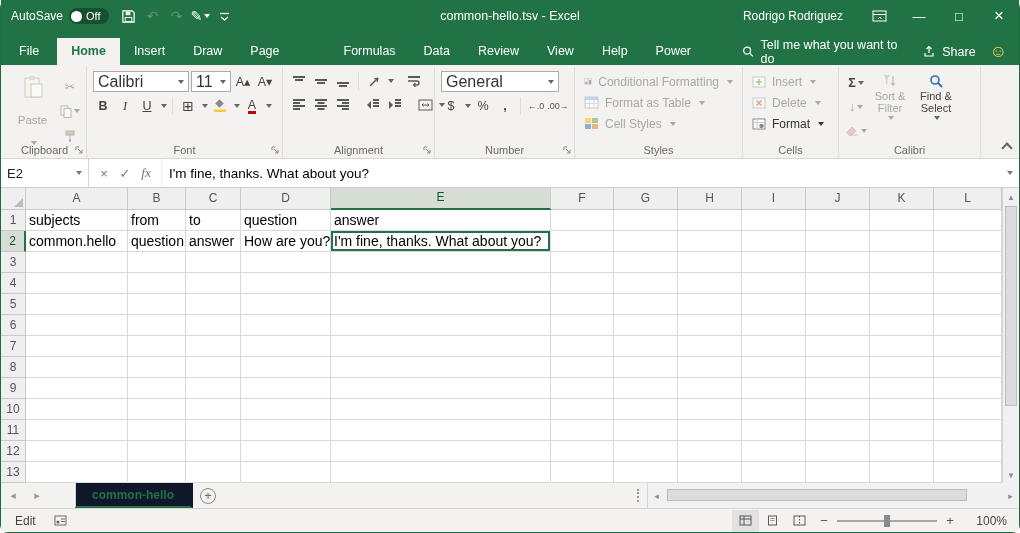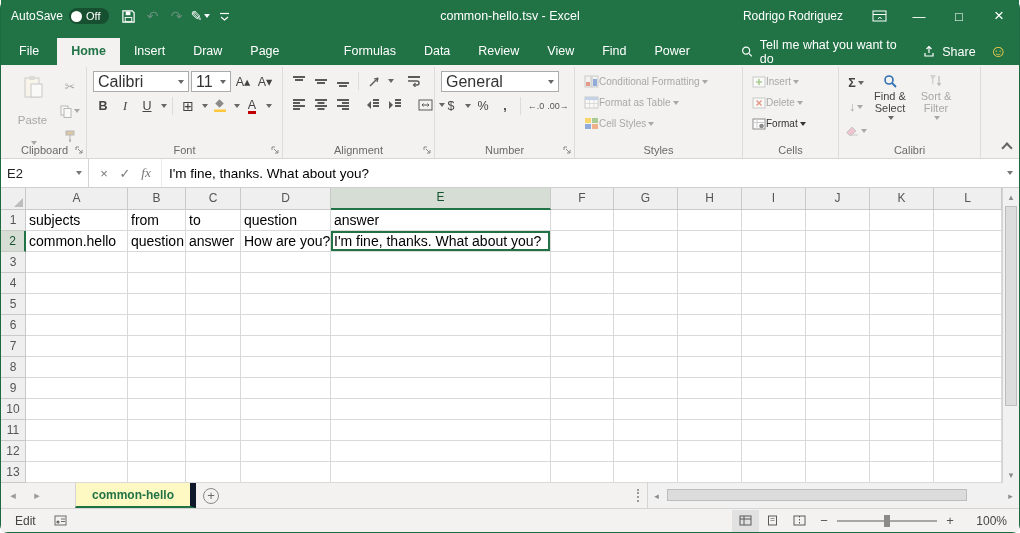--- a/index.html
+++ b/index.html
@@ -42,21 +42,21 @@
   .dim{color:#a8a8a8 !important;}
   .dim svg{opacity:.55;}
   .rselect{background:#fff;border:1px solid #ababab;height:21px;display:flex;align-items:center;justify-content:space-between;font-size:16px;padding:0 4px;color:#333;}
   .w-cal{width:96px;}.w-sz{width:40px;}.w-gen{width:118px;}
   .bold{font-weight:bold;}
   .ital{font-style:italic;font-family:"Liberation Serif",serif;}
   .undl{text-decoration:underline;}
   .fc-a{border-bottom:3px solid #c00000;line-height:12px;font-size:12.5px;}
   .vsep{width:1px;height:18px;background:#dcdcdc;margin:0 3px;}
   .decico{font-size:9px;letter-spacing:0;color:#555;}
-  .srow{display:flex;align-items:center;height:21px;font-size:10px;padding:0 3px;white-space:nowrap;}
+  .srow{display:flex;align-items:center;gap:6px;height:21px;font-size:12px;padding:0 3px;white-space:nowrap;}
   .ebig{width:46px;display:flex;flex-direction:column;align-items:center;font-size:11px;line-height:12px;text-align:center;padding-top:3px;gap:2px;}
   .ebig .lbl{width:40px;}
   .collapse-ribbon{position:absolute;right:8px;bottom:6px;width:8px;height:8px;border-left:2px solid #666;border-top:2px solid #666;transform:rotate(45deg);}
 
   
   .fbar{height:29px;background:#fff;border-bottom:1px solid #cfcfcf;display:flex;align-items:stretch;font-size:13px;flex:none;}
   .namebox{width:88px;border-right:1px solid #d4d4d4;display:flex;align-items:center;justify-content:space-between;padding:0 6px;color:#222;}
   .ficons{display:flex;align-items:center;gap:3px;padding:0 6px;border-right:1px solid #ececec;color:#777;}
   .fbtn{min-width:18px;height:22px;display:inline-flex;align-items:center;justify-content:center;}
   .fx{font-style:italic;font-family:"Liberation Serif",serif;font-size:13.5px;}
@@ -77,21 +77,21 @@
   .cell{flex:none;border-right:1px solid #d9d9d9;border-bottom:1px solid #d9d9d9;font-size:14px;line-height:20px;padding:0 3px;white-space:nowrap;overflow:hidden;color:#000;}
   .cell.active{box-shadow:inset 0 0 0 2px #217346;position:relative;z-index:2;overflow:visible;background:#fff;}
   .vscroll{width:17px;flex:none;background:#f1f1f1;border-left:1px solid #d4d4d4;display:flex;flex-direction:column;align-items:center;}
   .scrbtn{height:17px;width:17px;display:flex;align-items:center;justify-content:center;color:#8a8a8a;font-size:9px;flex:none;}
   .vtrack{flex:1;width:17px;}
   .vthumb{margin:1px 2px;width:12px;height:200px;background:#dcdcdc;border:1px solid #bdbdbd;}
 
   
   .sheetbar{height:25px;background:#f3f2f1;display:flex;align-items:stretch;font-size:12px;color:#555;flex:none;}
   .navarr{width:24px;display:flex;align-items:center;justify-content:center;color:#9a9a9a;font-size:11px;}
-  .sheettab{background:#fef9c3;border-left:1px solid #d4d4d4;border-right:6px solid #0f172a;border-bottom:2px solid #217346;color:#217346;font-weight:bold;display:flex;align-items:center;padding:0 16px;margin-left:26px;}
+  .sheettab{background:#0f172a;border-left:1px solid #d4d4d4;border-right:3px solid #0f172a;border-bottom:2px solid #217346;color:#217346;font-weight:bold;display:flex;align-items:center;padding:0 16px;margin-left:26px;}
   .addsheet{width:30px;display:flex;align-items:center;justify-content:center;}
   .addsheet span{width:16px;height:16px;border:1px solid #8a8a8a;border-radius:50%;line-height:14px;text-align:center;color:#6a6a6a;font-size:13px;}
   .splitdots{align-self:center;height:13px;border-left:2px dotted #9a9a9a;margin:0 8px 0 auto;}
   .hscroll{display:flex;align-items:center;width:372px;background:#f1f1f1;border-left:1px solid #d4d4d4;}
   .htrack{flex:1;height:17px;padding:2px;}
   .hthumb{height:12px;background:#dcdcdc;border:1px solid #bdbdbd;width:300px;}
 
   
   .statusbar{height:24px;background:#f3f2f1;border-top:1px solid #d4d4d4;display:flex;align-items:center;font-size:12px;color:#444;flex:none;}
   .mode{margin-left:14px;}
@@ -158,21 +158,21 @@
   <div class="tabbar">
     <div class="tab file">File</div>
     <div class="tab active">Home</div>
     <div class="tab">Insert</div>
     <div class="tab">Draw</div>
     <div class="tab">Page Layout</div>
     <div class="tab">Formulas</div>
     <div class="tab">Data</div>
     <div class="tab">Review</div>
     <div class="tab">View</div>
-    <div class="tab">Find</div>
+    <div class="tab">Help</div>
     <div class="tab">Power Pivot</div>
     <div class="tellme">
       <svg width="13" height="13" viewBox="0 0 13 13">
           <circle cx="5.5" cy="5.5" r="3.8" fill="none" stroke="#fff" stroke-width="1.3"></circle>
           <path d="M8.5 8.5l3.2 3.2" stroke="#fff" stroke-width="1.3"></path>
         </svg>
       <span>Tell me what you want to do</span>
     </div>
     <div class="sharebox">
       <svg width="13" height="13" viewBox="0 0 13 13">
@@ -459,35 +459,35 @@
               <span class="dd"></span>
             </span>
           <span class="sbtn dim">
             <svg width="14" height="11" viewBox="0 0 14 11">
                 <path d="M4 9L1.5 6.5 7 1l4 4-4.5 4.5z" fill="#e8a0b4" stroke="#a8a8a8"></path>
                 <path d="M4 9h9" stroke="#a8a8a8"></path>
               </svg>
             <span class="dd"></span>
           </span>
         </div>
+        <div class="ebig dim">
+          <svg width="16" height="14" viewBox="0 0 16 14">
+              <path d="M2 1h6L5.5 5v6L4 9.5V5z" fill="#b8b8b8"></path>
+              <path d="M11 2v9M9.3 9l1.7 2.2L12.7 9" fill="none" stroke="#8a8a8a" stroke-width="1.2"></path>
+            </svg>
+          <span class="lbl">Sort &amp; Filter</span>
+          <span class="dd"></span>
+        </div>
         <div class="ebig">
           <svg width="15" height="14" viewBox="0 0 15 14">
               <circle cx="6" cy="6" r="4" fill="none" stroke="#2f6fb3" stroke-width="1.6"></circle>
               <path d="M9 9l4 4" stroke="#2f6fb3" stroke-width="1.8"></path>
             </svg>
           <span class="lbl">Find &amp; Select</span>
           <span class="dd" style="color:#666;"></span>
-        </div>
-        <div class="ebig dim">
-          <svg width="16" height="14" viewBox="0 0 16 14">
-              <path d="M2 1h6L5.5 5v6L4 9.5V5z" fill="#b8b8b8"></path>
-              <path d="M11 2v9M9.3 9l1.7 2.2L12.7 9" fill="none" stroke="#8a8a8a" stroke-width="1.2"></path>
-            </svg>
-          <span class="lbl">Sort &amp; Filter</span>
-          <span class="dd"></span>
         </div>
       </div>
       <span class="glabel">Calibri</span>
     </div>
 
     <span class="collapse-ribbon"></span>
   </div>
 
   <div class="fbar">
     <div class="namebox">

